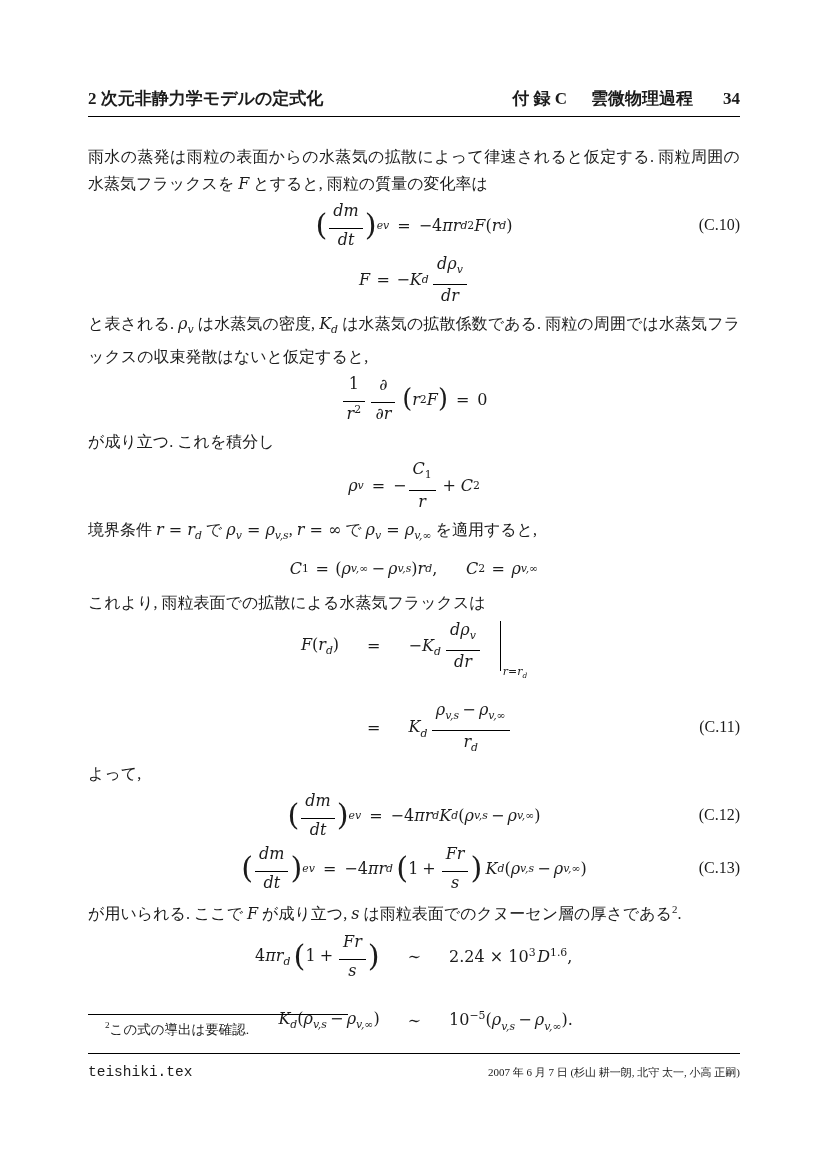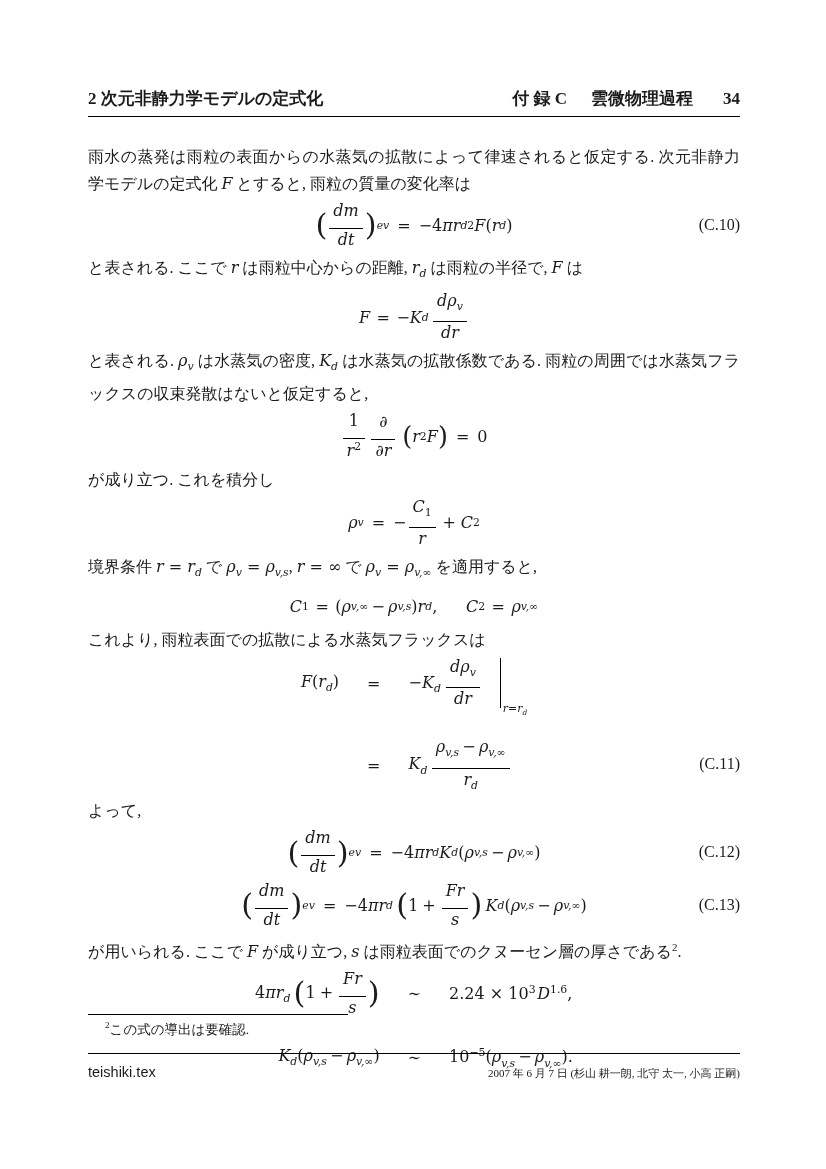--- a/index.html
+++ b/index.html
@@ -50,40 +50,40 @@
   .aligneq { display:grid; grid-template-columns:auto auto auto; column-gap:10px; row-gap:12px; align-items:center;gap:28px; }
   .ar { text-align:right; } .ac { text-align:center; } .al { text-align:left; }
 
   
   .footnote { position:absolute; left:88px; top:1014px; width:652px; }
   .fnrule { border:none; border-top:1px solid #000; width:260px; margin:0; }
   .fntext { font-size:13.5px; margin-top:5px; padding-left:17px; }
   .footer { position:absolute; left:88px; top:1053px; width:652px; }
   .ftrule { border:none; border-top:1px solid #000; margin:0; }
   .ftrow { display:flex; justify-content:space-between; align-items:baseline; margin-top:10px; }
-  .ftfile { font-family:Liberation Sans, sans-serif; font-size:14.5px; }
+  .ftfile { font-family:Liberation Mono, monospace; font-size:14.5px; }
   .ftdate { font-size:11px; }
 </style>
 </head>
 <body>
 
 <div class="page">
   <div class="content">
 
     <div class="header">
       <span>2 次元非静力学モデルの定式化</span>
       <span class="header-right">
         <span class="hdr-appendix">付 録 C</span>
         <span class="hdr-section">雲微物理過程</span>
         <span>34</span>
       </span>
     </div>
     <hr class="hdrule">
 
-    <p class="para p-first"><span>雨水の蒸発は雨粒の表面からの水蒸気の拡散によって律速されると仮定する. 次元非静力学モデルの定式化 </span><span class="math"><span class="it">F</span></span><span> とすると, 雨粒の質量の変化率は</span></p>
+    <p class="para p-first"><span>雨水の蒸発は雨粒の表面からの水蒸気の拡散によって律速されると仮定する. 雨粒周囲の水蒸気フラックスを </span><span class="math"><span class="it">F</span></span><span> とすると, 雨粒の質量の変化率は</span></p>
 
     <div class="deq">
       <span class="spacer"></span>
       <span class="ebody math">
           <span class="bp" style="font-size: 1.9em;">(</span>
           <span class="frac">
             <span class="fn"><span class="it">dm</span></span>
             <span class="fd"><span class="it">dt</span></span>
           </span>
           <span class="bp" style="font-size: 1.9em;">)</span>
@@ -98,21 +98,20 @@
           <sup class="up">2</sup>
           <span class="it">F</span>
           <span class="up">(</span>
           <span class="it">r</span>
           <sub class="it">d</sub>
           <span class="up">)</span>
         </span>
       <span class="etag">(C.10)</span>
     </div>
 
-    <p class="para"><span>と表される. ここで </span><span class="math"><span class="it">r</span></span><span> は雨粒中心からの距離, </span><span class="math"><span class="it">r</span><sub class="it">d</sub></span><span> は雨粒の半径で, </span><span class="math"><span class="it">F</span></span><span> は</span></p>
 
     <div class="deq">
       <span class="spacer"></span>
       <span class="ebody math">
           <span class="it">F</span>
           <span class="q" style="width: 0.4em;"></span>
           <span class="up">=</span>
           <span class="q" style="width: 0.4em;"></span>
           <span class="up">−</span>
           <span class="it">K</span>

